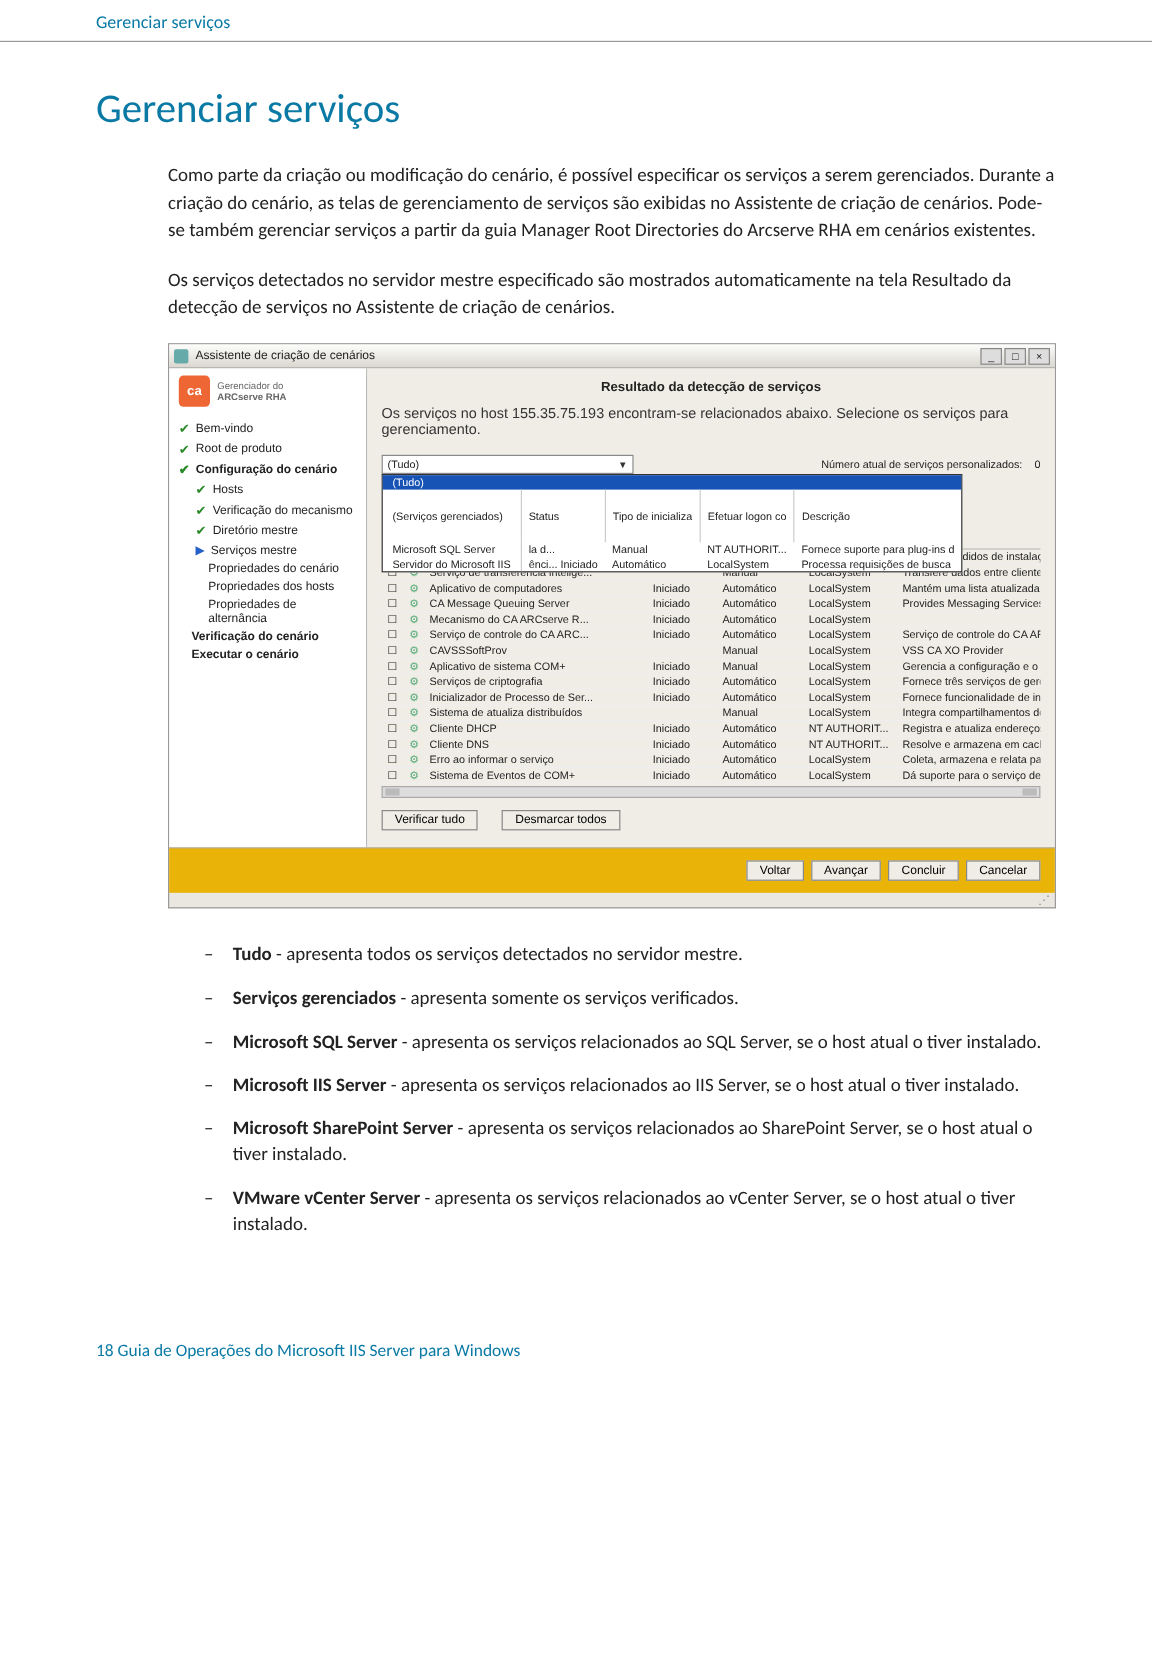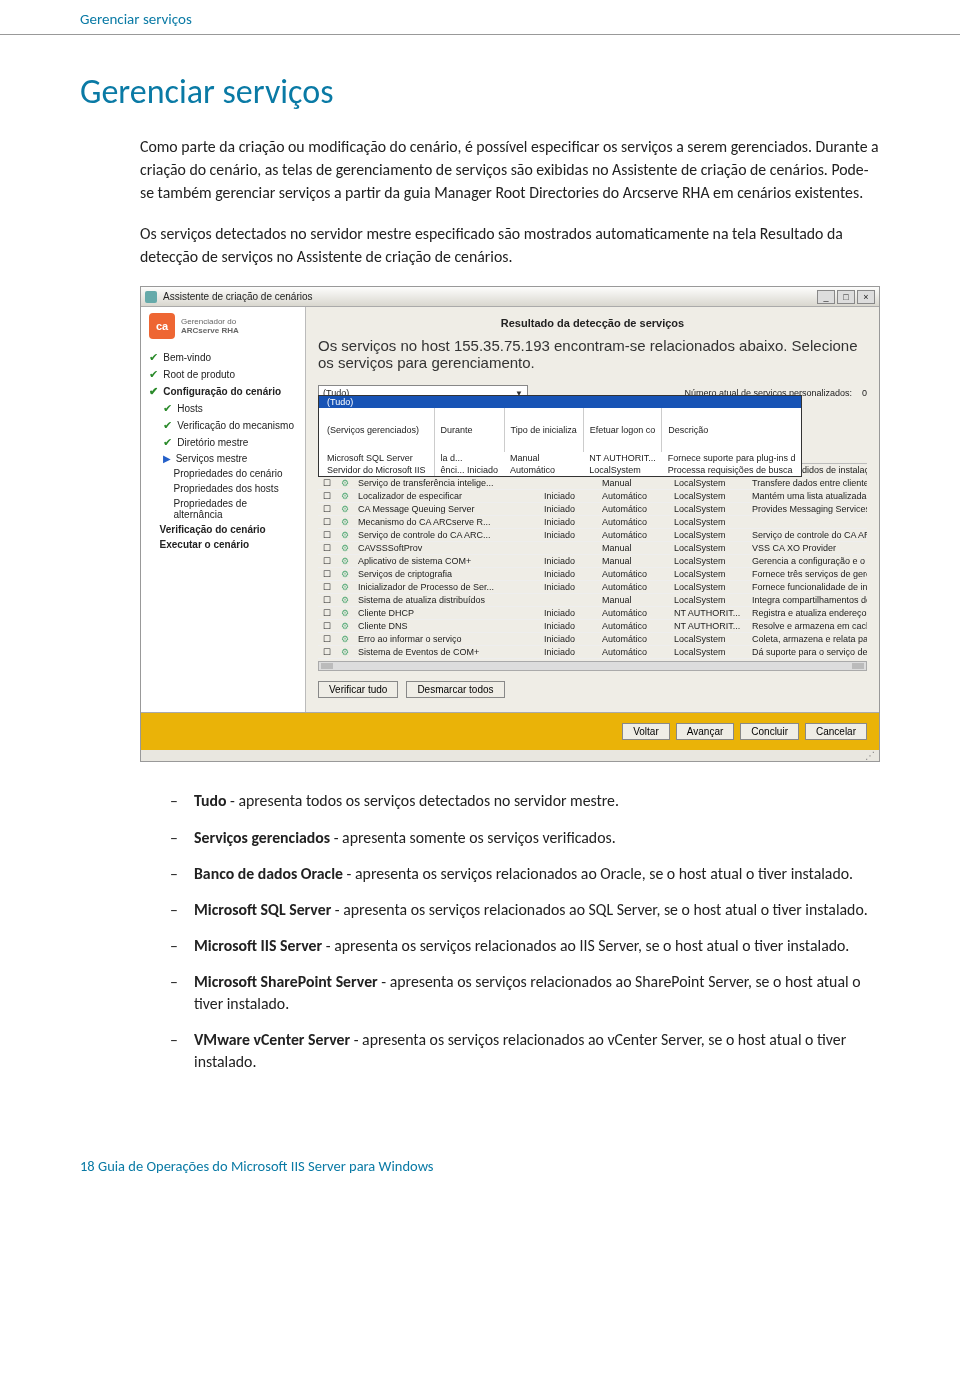--- a/index.html
+++ b/index.html
@@ -22,36 +22,36 @@
   .ca-logo-row { display: flex; align-items: center; gap: 6px; margin-bottom: 10px; }
   .ca-logo { width: 26px; height: 26px; background: #e63; border-radius: 4px; color: #fff; font-weight: 700; font-size: 11px; display: flex; align-items: center; justify-content: center; }
   .logo-sub { font-size: 8px; color: #666; }
   .step { display: flex; align-items: center; gap: 5px; font-size: 10px; padding: 2px 0; }
   .step.bold-step { font-weight: 700; }
   .step.indent { padding-left: 14px; }
   .check { color: #2a8a2a; font-size: 11px; }
   .arrow { color: #2560c9; font-size: 10px; }
   .main-pane { flex: 1; background: #efede6; padding: 10px 12px 14px 12px; position: relative; }
   .pane-title { text-align: center; font-weight: 700; font-size: 11px; margin-bottom: 8px; }
-  .pane-desc { font-size: 15px; color: #333; margin-bottom: 14px; }
+  .pane-desc { font-size: 12px; color: #333; margin-bottom: 14px; }
   .filter-row { display: flex; align-items: center; gap: 10px; font-size: 9px; margin-bottom: 2px; }
   .filter-row .select { width: 210px; height: 16px; border: 1px solid #888; background: #fff; padding: 0 4px; display: flex; align-items: center; justify-content: space-between; }
   .filter-row .chev { font-size: 8px; color: #333; }
   .dd-panel { position: absolute; left: 12px; top: 88px; border: 1px solid #333; background: #fff; font-size: 9px; z-index: 5; }
   .dd-panel div { padding: 1px 8px; white-space: nowrap; }
   .dd-panel .sel { background: #1753b5; color: #fff; }
   .table-area { margin-top: 62px; border-top: 1px solid #bbb; }
   .tbl { width: 100%; border-collapse: collapse; font-size: 9px; table-layout: fixed; }
   .tbl td { border-bottom: 1px solid #eee; padding: 1px 4px; white-space: nowrap; overflow: hidden; text-overflow: clip; }
   .tbl td.chk { width: 16px; text-align: center; }
   .tbl td.ico { width: 16px; text-align: center; color: #5a7; }
   .scroll-stub { height: 10px; background: #ddd; border: 1px solid #aaa; margin-top: 2px; position: relative; }
   .scroll-stub::before { content:''; position:absolute; left:2px; width:12px; height:6px; top:1px; background:#bbb; }
   .scroll-stub::after { content:''; position:absolute; right:2px; width:12px; height:6px; top:1px; background:#bbb; }
-  .mid-btns { margin-top: 10px; display: flex; gap: 8px; }
+  .mid-btns { margin-top: 10px; display: flex; gap: 20px; }
   .mid-btns button, .wiz-btns button { font-size: 10px; padding: 2px 10px; background: #efede6; border: 1px solid #888; }
   .wiz-btns { display: flex; justify-content: flex-end; gap: 6px; padding: 10px 12px; background: #eab308; border-top: 1px solid #aaa; }
   .resize-grip { text-align: right; padding-right: 4px; color: #888; font-size: 10px; }
   ul.dash { list-style: none; margin: 0 0 0 90px; }
   ul.dash li { position: relative; padding: 0 0 14px 24px; font-size: 15.8px; line-height: 1.4; }
   ul.dash li::before { content: '–'; position: absolute; left: 0; top: 0; }
   .footer { padding: 30px 0 0 80px; color: #555; font-size: 14.5px; }
   .footer .pg { color: #0a7aa5; font-weight: 400; }
 </style>
 </head>
@@ -147,21 +147,21 @@
             <span>Número atual de serviços personalizados:</span>
             <span>0</span>
           </div>
 
           <div class="dd-panel">
             <div class="sel">(Tudo)</div>
             <table style="border-collapse:collapse;font-size:9px;">
               <tbody>
                   <tr>
                 <td style="padding:17px 8px;border-right:1px solid #ccc;">(Serviços gerenciados)</td>
-                <td style="padding:1px 6px;border-right:1px solid #ccc;">Durante</td>
+                <td style="padding:1px 6px;border-right:1px solid #ccc;">Status</td>
                 <td style="padding:1px 6px;border-right:1px solid #ccc;">Tipo de inicializa</td>
                 <td style="padding:1px 6px;border-right:1px solid #ccc;">Efetuar logon co</td>
                 <td style="padding:1px 6px;">Descrição</td>
               </tr>
               <tr>
                 <td style="padding:1px 8px;border-right:1px solid #ccc;">Microsoft SQL Server</td>
                 <td style="padding:1px 6px;margin-left:39px;">la d...</td>
                 <td style="padding:1px 6px;">Manual</td>
                 <td style="padding:1px 6px;">NT AUTHORIT...</td>
                 <td style="padding:1px 6px;">Fornece suporte para plug-ins d</td>
@@ -203,21 +203,21 @@
                     <td class="ico">⚙</td>
                     <td>Serviço de transferência intelige...</td>
                     <td></td>
                     <td>Manual</td>
                     <td>LocalSystem</td>
                     <td>Transfere dados entre clientes e</td>
                   </tr>
                   <tr>
                     <td class="chk">☐</td>
                     <td class="ico">⚙</td>
-                    <td>Localizador de especificar</td>
+                    <td>Aplicativo de computadores</td>
                     <td>Iniciado</td>
                     <td>Automático</td>
                     <td>LocalSystem</td>
                     <td>Mantém uma lista atualizada de</td>
                   </tr>
                   <tr>
                     <td class="chk">☐</td>
                     <td class="ico">⚙</td>
                     <td>CA Message Queuing Server</td>
                     <td>Iniciado</td>
@@ -341,21 +341,20 @@
         <button>Concluir</button>
         <button>Cancelar</button>
       </div>
       <div class="resize-grip">⋰</div>
     </div>
   </div>
 
   <ul class="dash" id="bullets">
       <li><span class="bold">Tudo</span><span> - apresenta todos os serviços detectados no servidor mestre.</span></li>
       <li><span class="bold">Serviços gerenciados</span><span> - apresenta somente os serviços verificados.</span></li>
-      <li><span class="bold">Banco de dados Oracle</span><span> - apresenta os serviços relacionados ao Oracle, se o host atual o tiver instalado.</span></li>
       <li><span class="bold">Microsoft SQL Server</span><span> - apresenta os serviços relacionados ao SQL Server, se o host atual o tiver instalado.</span></li>
       <li><span class="bold">Microsoft IIS Server</span><span> - apresenta os serviços relacionados ao IIS Server, se o host atual o tiver instalado.</span></li>
       <li><span class="bold">Microsoft SharePoint Server</span><span> - apresenta os serviços relacionados ao SharePoint Server, se o host atual o tiver instalado.</span></li>
       <li><span class="bold">VMware vCenter Server</span><span> - apresenta os serviços relacionados ao vCenter Server, se o host atual o tiver instalado.</span></li>
     </ul>
 </div>
 
 <div class="footer">
   <span class="pg">18</span>
   <span> </span>

